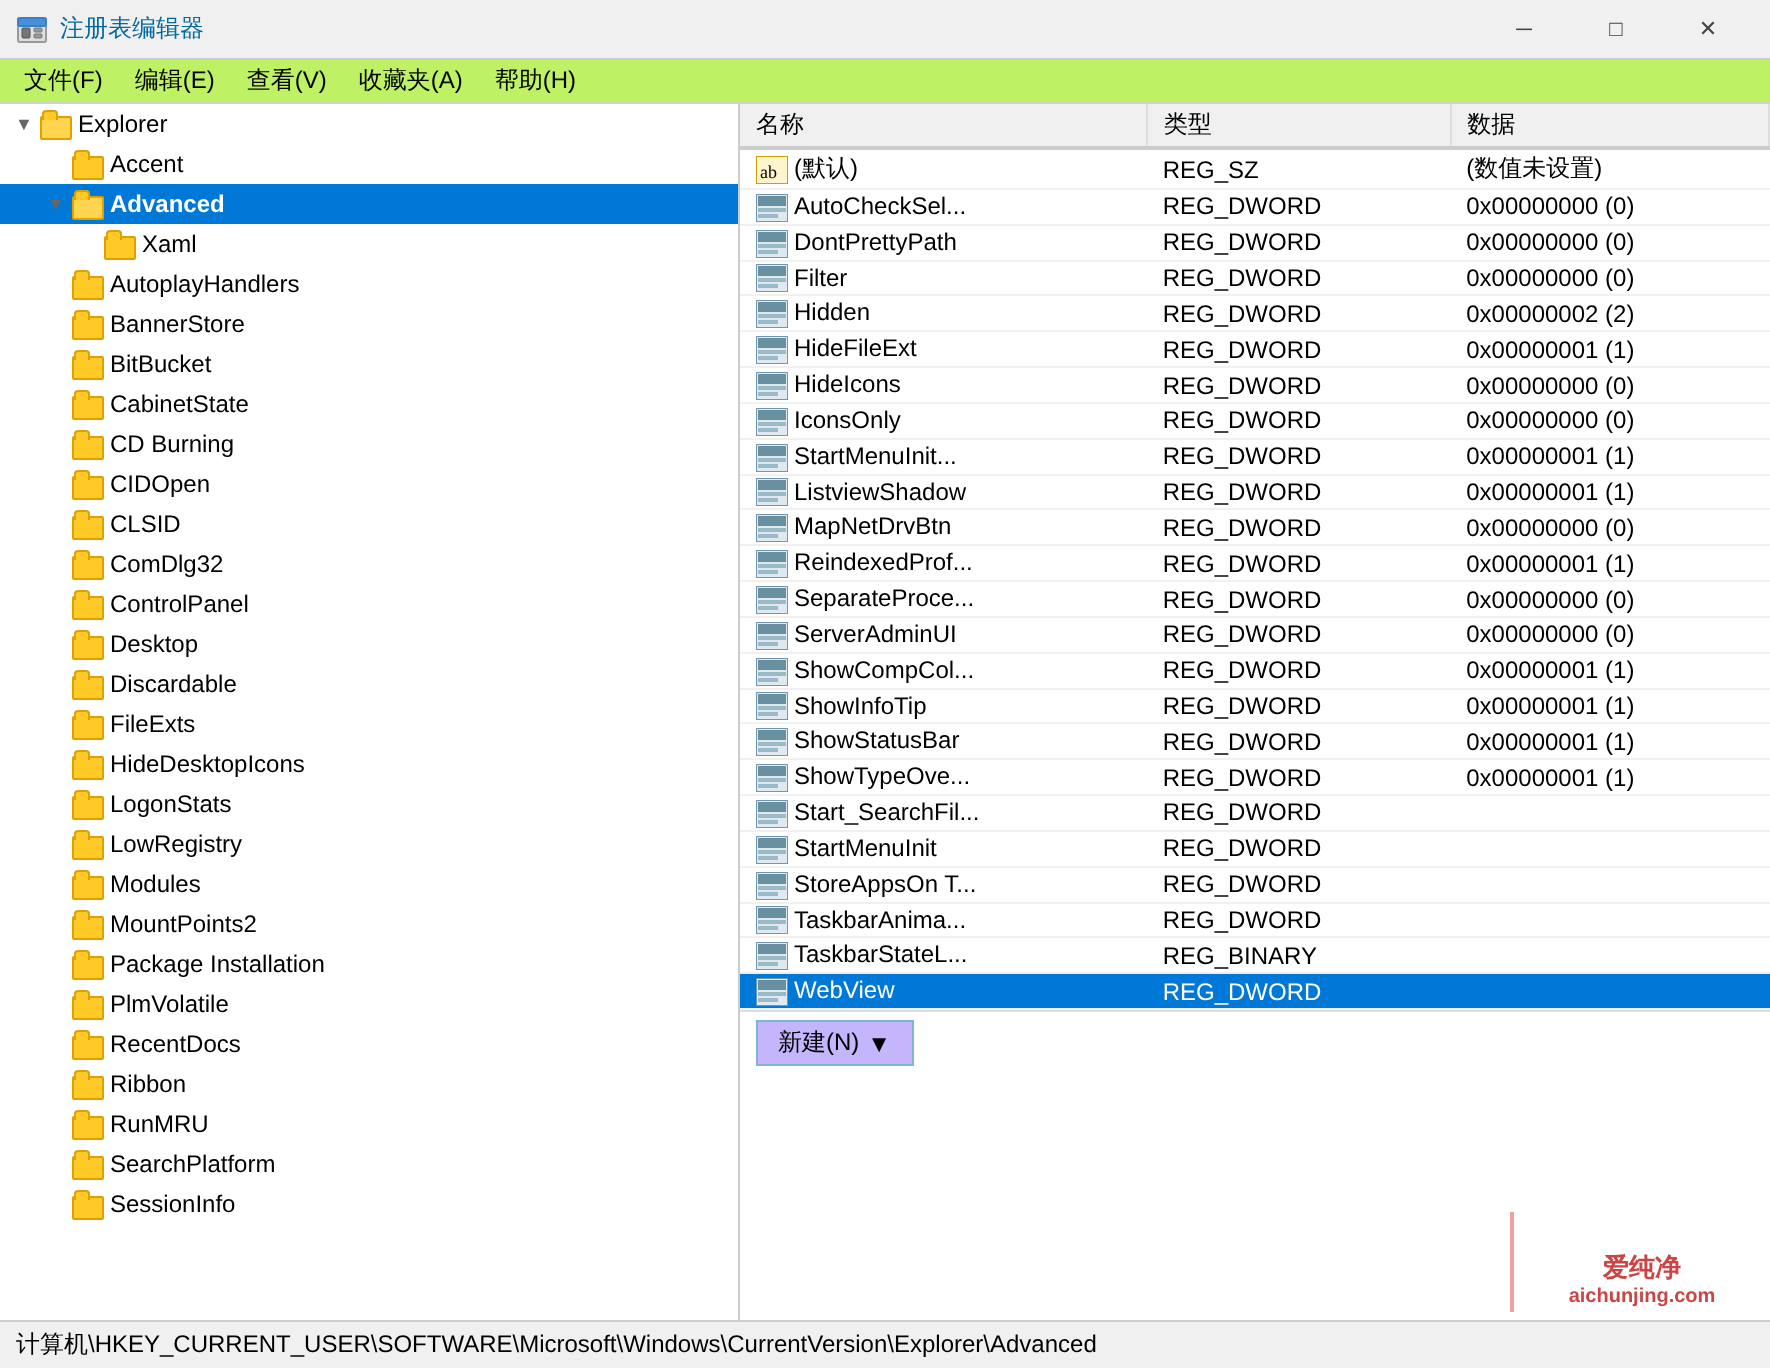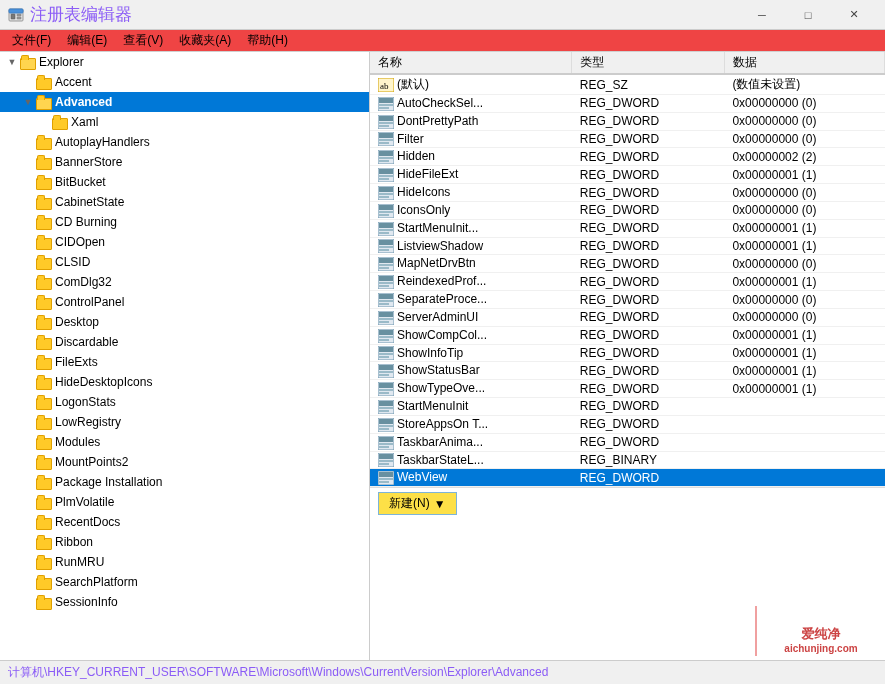--- a/index.html
+++ b/index.html
@@ -17,43 +17,43 @@
       background: #f0f0f0;
       height: 30px;
       display: flex;
       align-items: center;
       padding: 0 8px;
       border-bottom: 1px solid #ccc;
       user-select: none;
     }
     .title-bar-text {
       flex: 1;
-      font-size: 17px;
-      color: #8b5cf6;
+      font-size: 12px;
+      color: #0369a1;
     }
     .title-bar-controls {
       display: flex;
       gap: 0;
     }
     .title-btn {
       width: 46px;
       height: 30px;
       border: none;
       background: transparent;
       cursor: pointer;
       font-size: 11px;
       display: flex;
       align-items: center;
       justify-content: center;
       color: #444;
     }
 
     
     .menu-bar {
-      background: #ef4444;
+      background: #bef264;
       height: 22px;
       display: flex;
       align-items: center;
       padding: 0 4px;
       border-bottom: 1px solid #d0d0d0;
     }
     .menu-item {
       padding: 2px 8px;
       cursor: pointer;
       font-size: 12px;
@@ -168,32 +168,32 @@
 
     
     .status-bar {
       height: 24px;
       background: #f0f0f0;
       border-top: 1px solid #ccc;
       display: flex;
       align-items: center;
       padding: 0 8px;
       font-size: 12px;
-      color: #8b5cf6;
+      color: #000000;
     }
 
     
     .new-button-row {
       display: flex;
       align-items: center;
       padding: 4px 8px;
       border-top: 1px solid #ddd;
     }
     .new-btn {
-      background: #fde047;
+      background: #c4b5fd;
       border: 1px solid #7db4d8;
       padding: 2px 10px;
       font-size: 12px;
       cursor: pointer;
       display: flex;
       align-items: center;
       gap: 4px;
     }
 
     
@@ -601,20 +601,30 @@
               </svg><span>ShowTypeOve...</span></td>
             <td>REG_DWORD</td>
             <td>0x00000001 (1)</td>
           </tr>
           <tr>
             <td><svg width="16" height="14" viewBox="0 0 16 14" style="vertical-align: middle; margin-right: 3px;">
                 <rect x="0" y="0" width="16" height="14" fill="#e0e8f0" stroke="#7098b0"></rect>
                 <rect x="1" y="1" width="14" height="5" fill="#6890a0"></rect>
                 <rect x="1" y="7" width="14" height="2" fill="#9abac8"></rect>
                 <rect x="1" y="10" width="10" height="2" fill="#9abac8"></rect>
+              </svg><span>Start_SearchFil...</span></td>
+            <td>REG_DWORD</td>
+            <td></td>
+          </tr>
+          <tr>
+            <td><svg width="16" height="14" viewBox="0 0 16 14" style="vertical-align: middle; margin-right: 3px;">
+                <rect x="0" y="0" width="16" height="14" fill="#e0e8f0" stroke="#7098b0"></rect>
+                <rect x="1" y="1" width="14" height="5" fill="#6890a0"></rect>
+                <rect x="1" y="7" width="14" height="2" fill="#9abac8"></rect>
+                <rect x="1" y="10" width="10" height="2" fill="#9abac8"></rect>
               </svg><span>StartMenuInit</span></td>
             <td>REG_DWORD</td>
             <td></td>
           </tr>
           <tr>
             <td><svg width="16" height="14" viewBox="0 0 16 14" style="vertical-align: middle; margin-right: 3px;">
                 <rect x="0" y="0" width="16" height="14" fill="#e0e8f0" stroke="#7098b0"></rect>
                 <rect x="1" y="1" width="14" height="5" fill="#6890a0"></rect>
                 <rect x="1" y="7" width="14" height="2" fill="#9abac8"></rect>
                 <rect x="1" y="10" width="10" height="2" fill="#9abac8"></rect>

